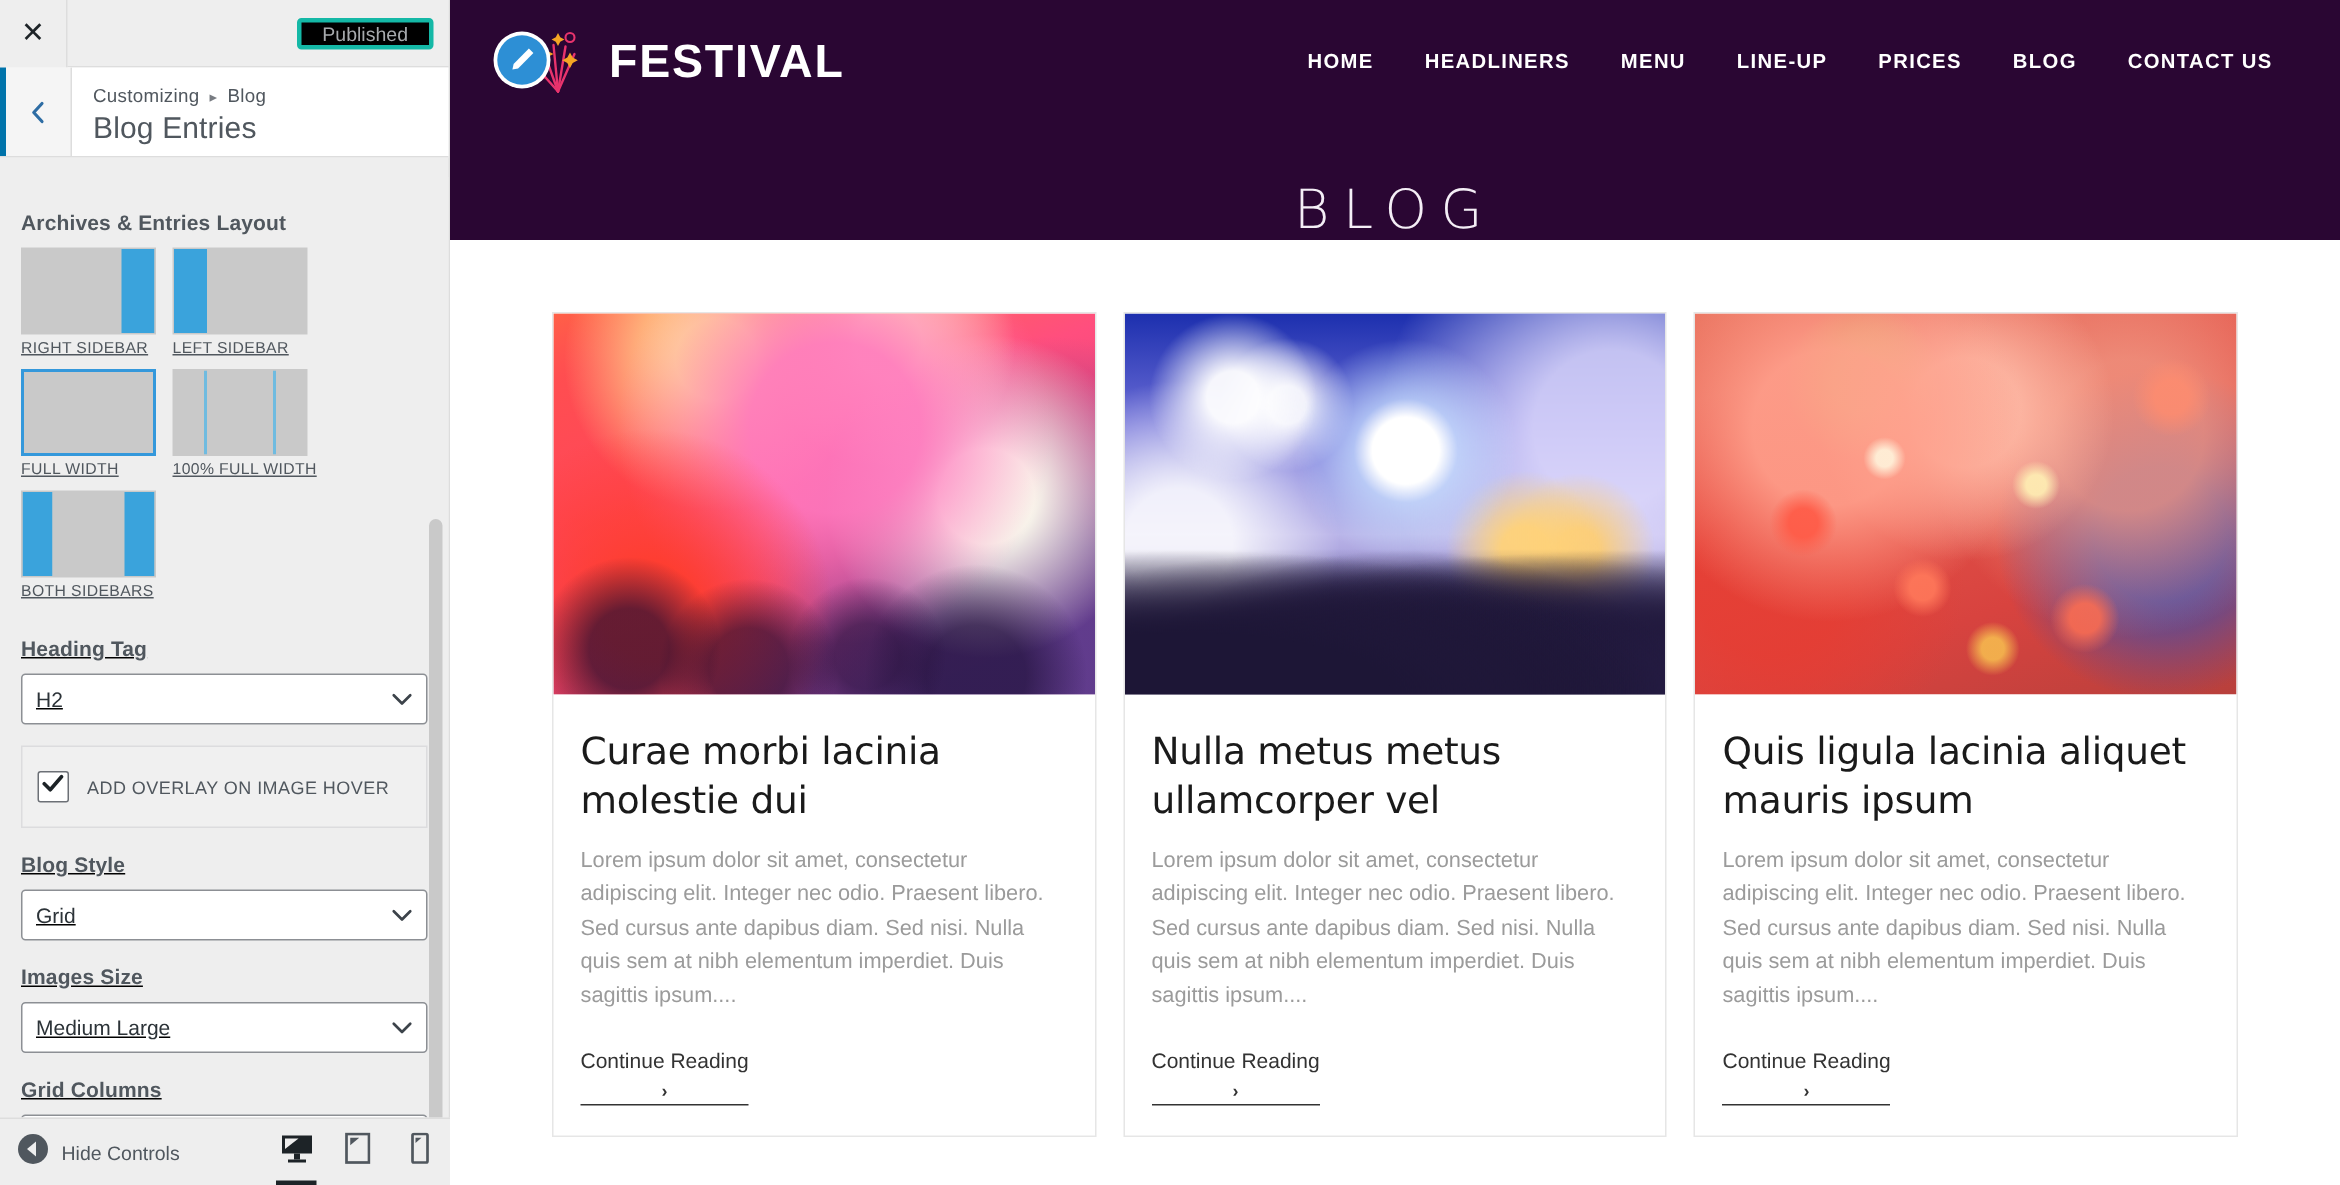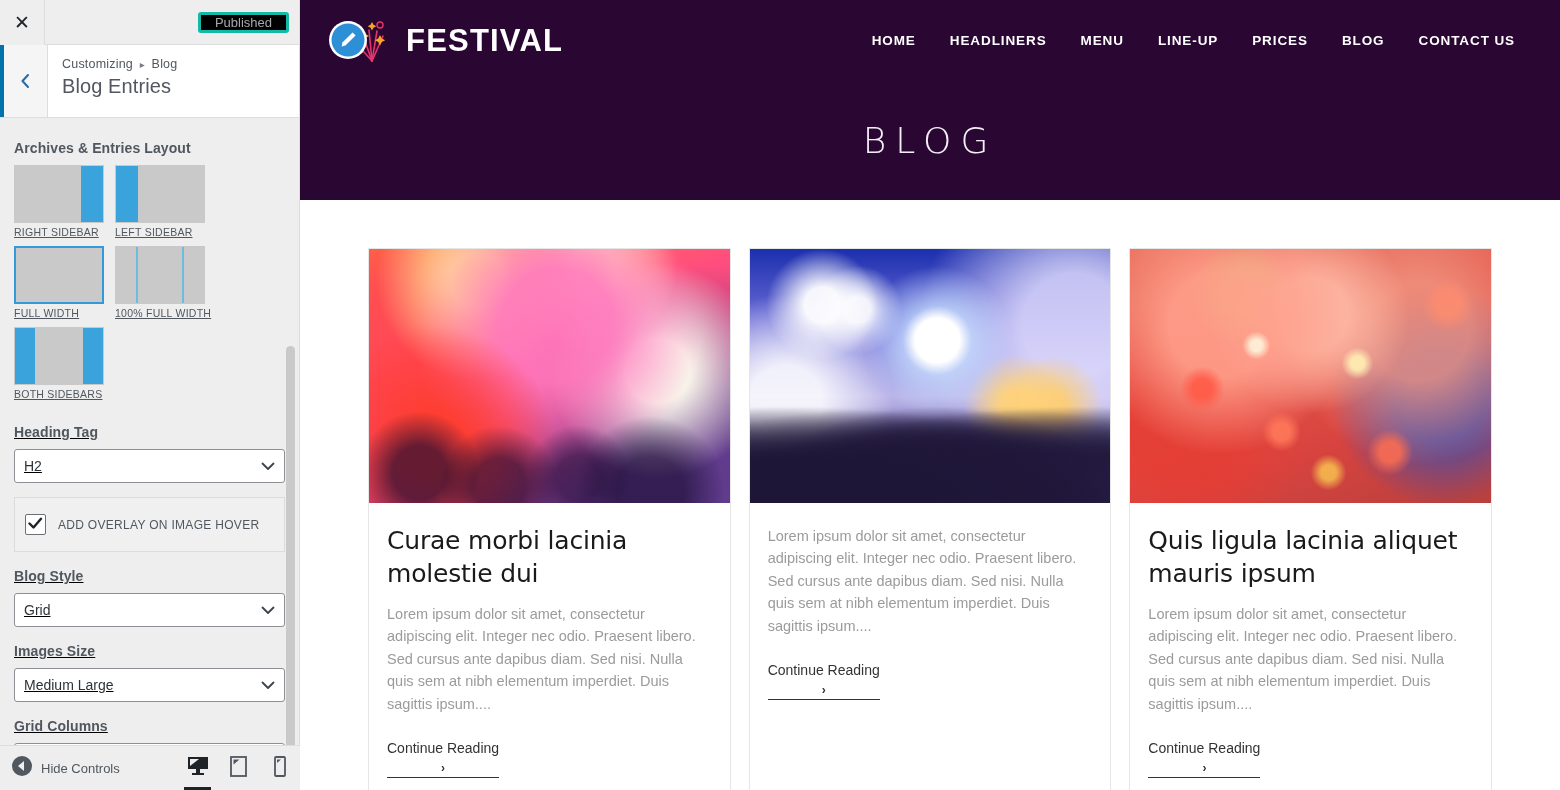--- a/index.html
+++ b/index.html
@@ -38,21 +38,21 @@
     margin-right: 10px;
     padding: 0 14px;
     font-size: 13px;
     color: #a7aaad;
     background: #000000;
     border: 3px solid #14b8a6;
     border-radius: 3px;
     cursor: default;
   }
   .cz-header {
-    height: 73px;
+    height: 60px;
     display: flex;
     background: #fff;
     border-bottom: 1px solid #ddd;
   }
   .cz-back {
     width: 48px;
     background: #f5f5f5;
     border-right: 1px solid #ddd;
     border-left: 4px solid #0073aa;
     display: flex; align-items: center; justify-content: center;
@@ -164,21 +164,21 @@
     content: ""; position: absolute; bottom: 0; left: 7px; right: 7px;
     height: 4px; background: #1d2327;
   }
 
   
   .preview {
     flex: 1; height: 790px; background: #fff;
     position: relative; overflow: hidden;
   }
   .site-header {
-    height: 200px;
+    height: 160px;
     background: #2a0633;
     position: relative;
   }
   .hdr-bar {
     height: 80px; display: flex; align-items: center;
     padding: 0 28px 0 28px;
   }
   .brand { display: flex; align-items: center; gap: 0; }
   .brand-mark { position: relative; width: 78px; height: 46px; flex: 0 0 78px; }
   .brand-name {
@@ -556,20 +556,21 @@
               <span class="arw">›</span>
             </div>
           </div>
         </div>
 
         <div class="post-card">
           <div class="post-thumb">
             <div class="ph ph-stage"></div>
           </div>
           <div class="post-body">
+            <div class="post-title">Nulla metus metus ullamcorper vel</div>
             <div class="post-excerpt">Lorem ipsum dolor sit amet, consectetur adipiscing elit. Integer nec odio. Praesent libero. Sed cursus ante dapibus diam. Sed nisi. Nulla quis sem at nibh elementum imperdiet. Duis sagittis ipsum....</div>
             <div class="post-more">
               <span>Continue Reading</span>
               <span class="arw">›</span>
             </div>
           </div>
         </div>
 
         <div class="post-card">
           <div class="post-thumb">

